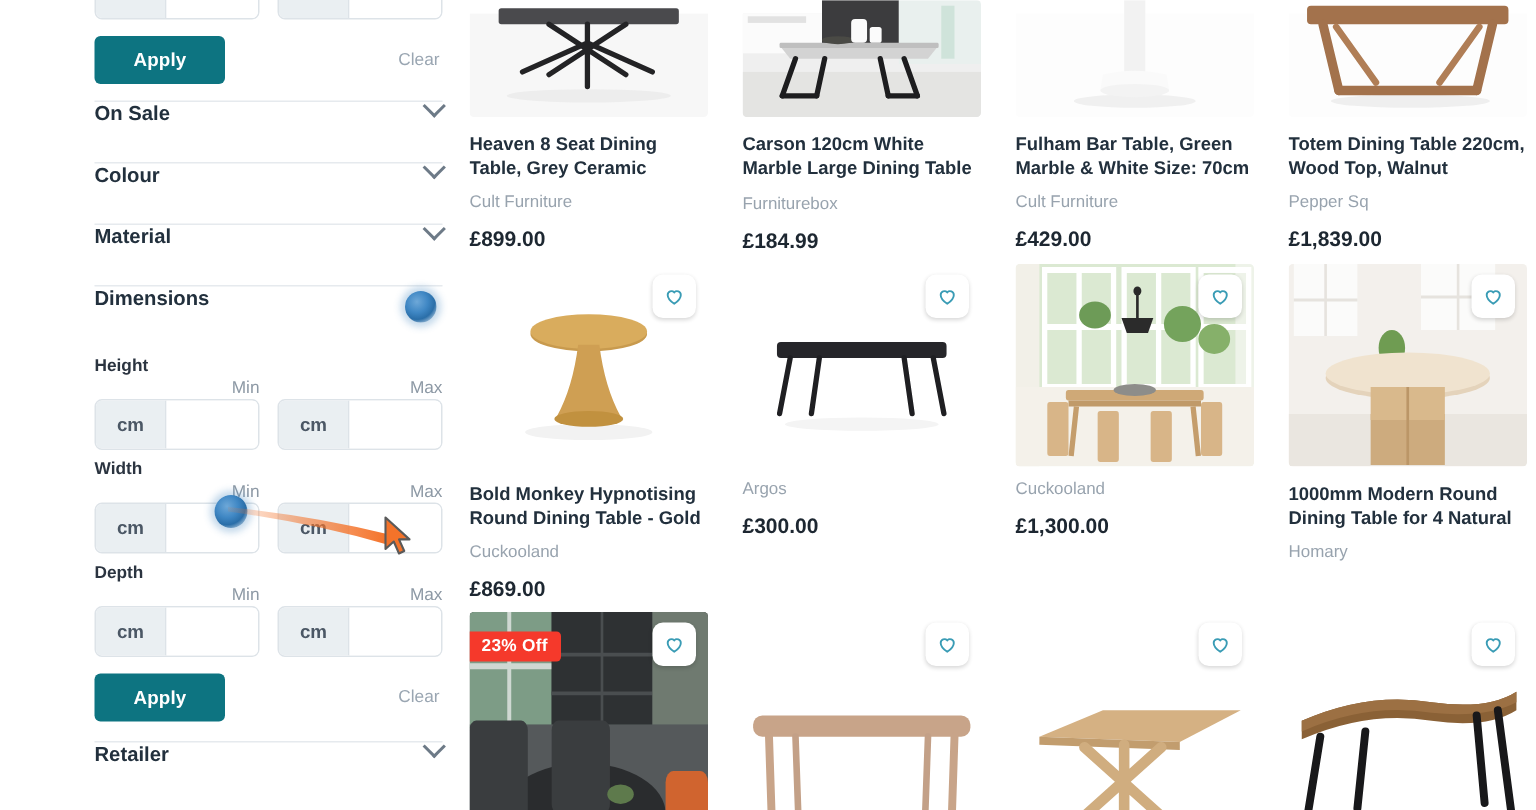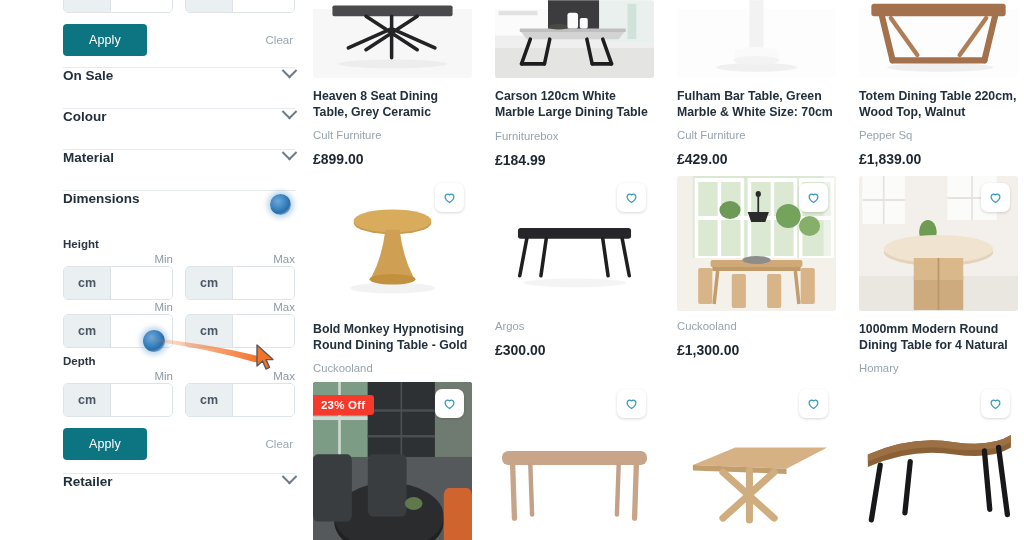--- a/index.html
+++ b/index.html
@@ -49,21 +49,21 @@
 
   .apply-row {
     display: flex; align-items: center; justify-content: space-between;
     margin-top: 11px;
   }
   .apply-btn {
     background: #0d7481;
     color: #fff;
     border: 0; border-radius: 4px;
     font-family: "Liberation Sans", sans-serif;
-    font-size: 12.5px; font-weight: 400;
+    font-size: 12.5px; font-weight: 700;
     padding: 9px 26px;
     cursor: pointer;
     letter-spacing: .1px;
     text-align: center;
   }
   .clear-link {
     font-size: 11.5px; color: #9aa6b2; cursor: pointer;
     padding-right: 2px;
   }
 
@@ -222,20 +222,21 @@
               <input type="text" value="" style="">
             </div>
             <div class="field">
               <span class="unit">cm</span>
               <input type="text" value="" style="">
             </div>
           </div>
         </div>
 
         <div class="dim-group">
+          <div class="dim-title">Width</div>
           <div class="minmax">
             <span class="cap">Min</span>
             <span class="cap">Max</span>
           </div>
           <div class="range-row">
             <div class="field">
               <span class="unit">cm</span>
               <input type="text" value="" style="">
             </div>
             <div class="field">
@@ -363,20 +364,21 @@
             <ellipse cx="90" cy="108" rx="26" ry="6" fill="#c1913f"></ellipse>
           </svg>
           <div class="heart-btn">
             <svg viewBox="0 0 24 24" fill="none" stroke="#3a9cb5" stroke-width="2">
               <path d="M12 20s-7-4.6-7-9.4A4.1 4.1 0 0 1 12 7.8 4.1 4.1 0 0 1 19 10.6C19 15.4 12 20 12 20z"></path>
             </svg>
           </div>
         </div>
         <div class="p-title">Bold Monkey Hypnotising Round Dining Table - Gold</div>
         <div class="p-retailer">Cuckooland</div>
+        <div class="p-price">£869.00</div>
       </div>
 
       <div class="card">
         <div class="thumb">
           <svg viewBox="0 0 180 135" preserveAspectRatio="xMidYMid meet">
             <rect width="180" height="135" fill="#ffffff"></rect>
             <ellipse cx="90" cy="112" rx="58" ry="5" fill="#f4f4f4"></ellipse>
             <rect x="26" y="50" width="128" height="12" rx="3" fill="#26262a"></rect>
             <path d="M36 62 L28 104 M144 62 L152 104 M58 62 L52 104 M122 62 L128 104" stroke="#1f1f22" stroke-width="4" stroke-linecap="round"></path>
           </svg>

